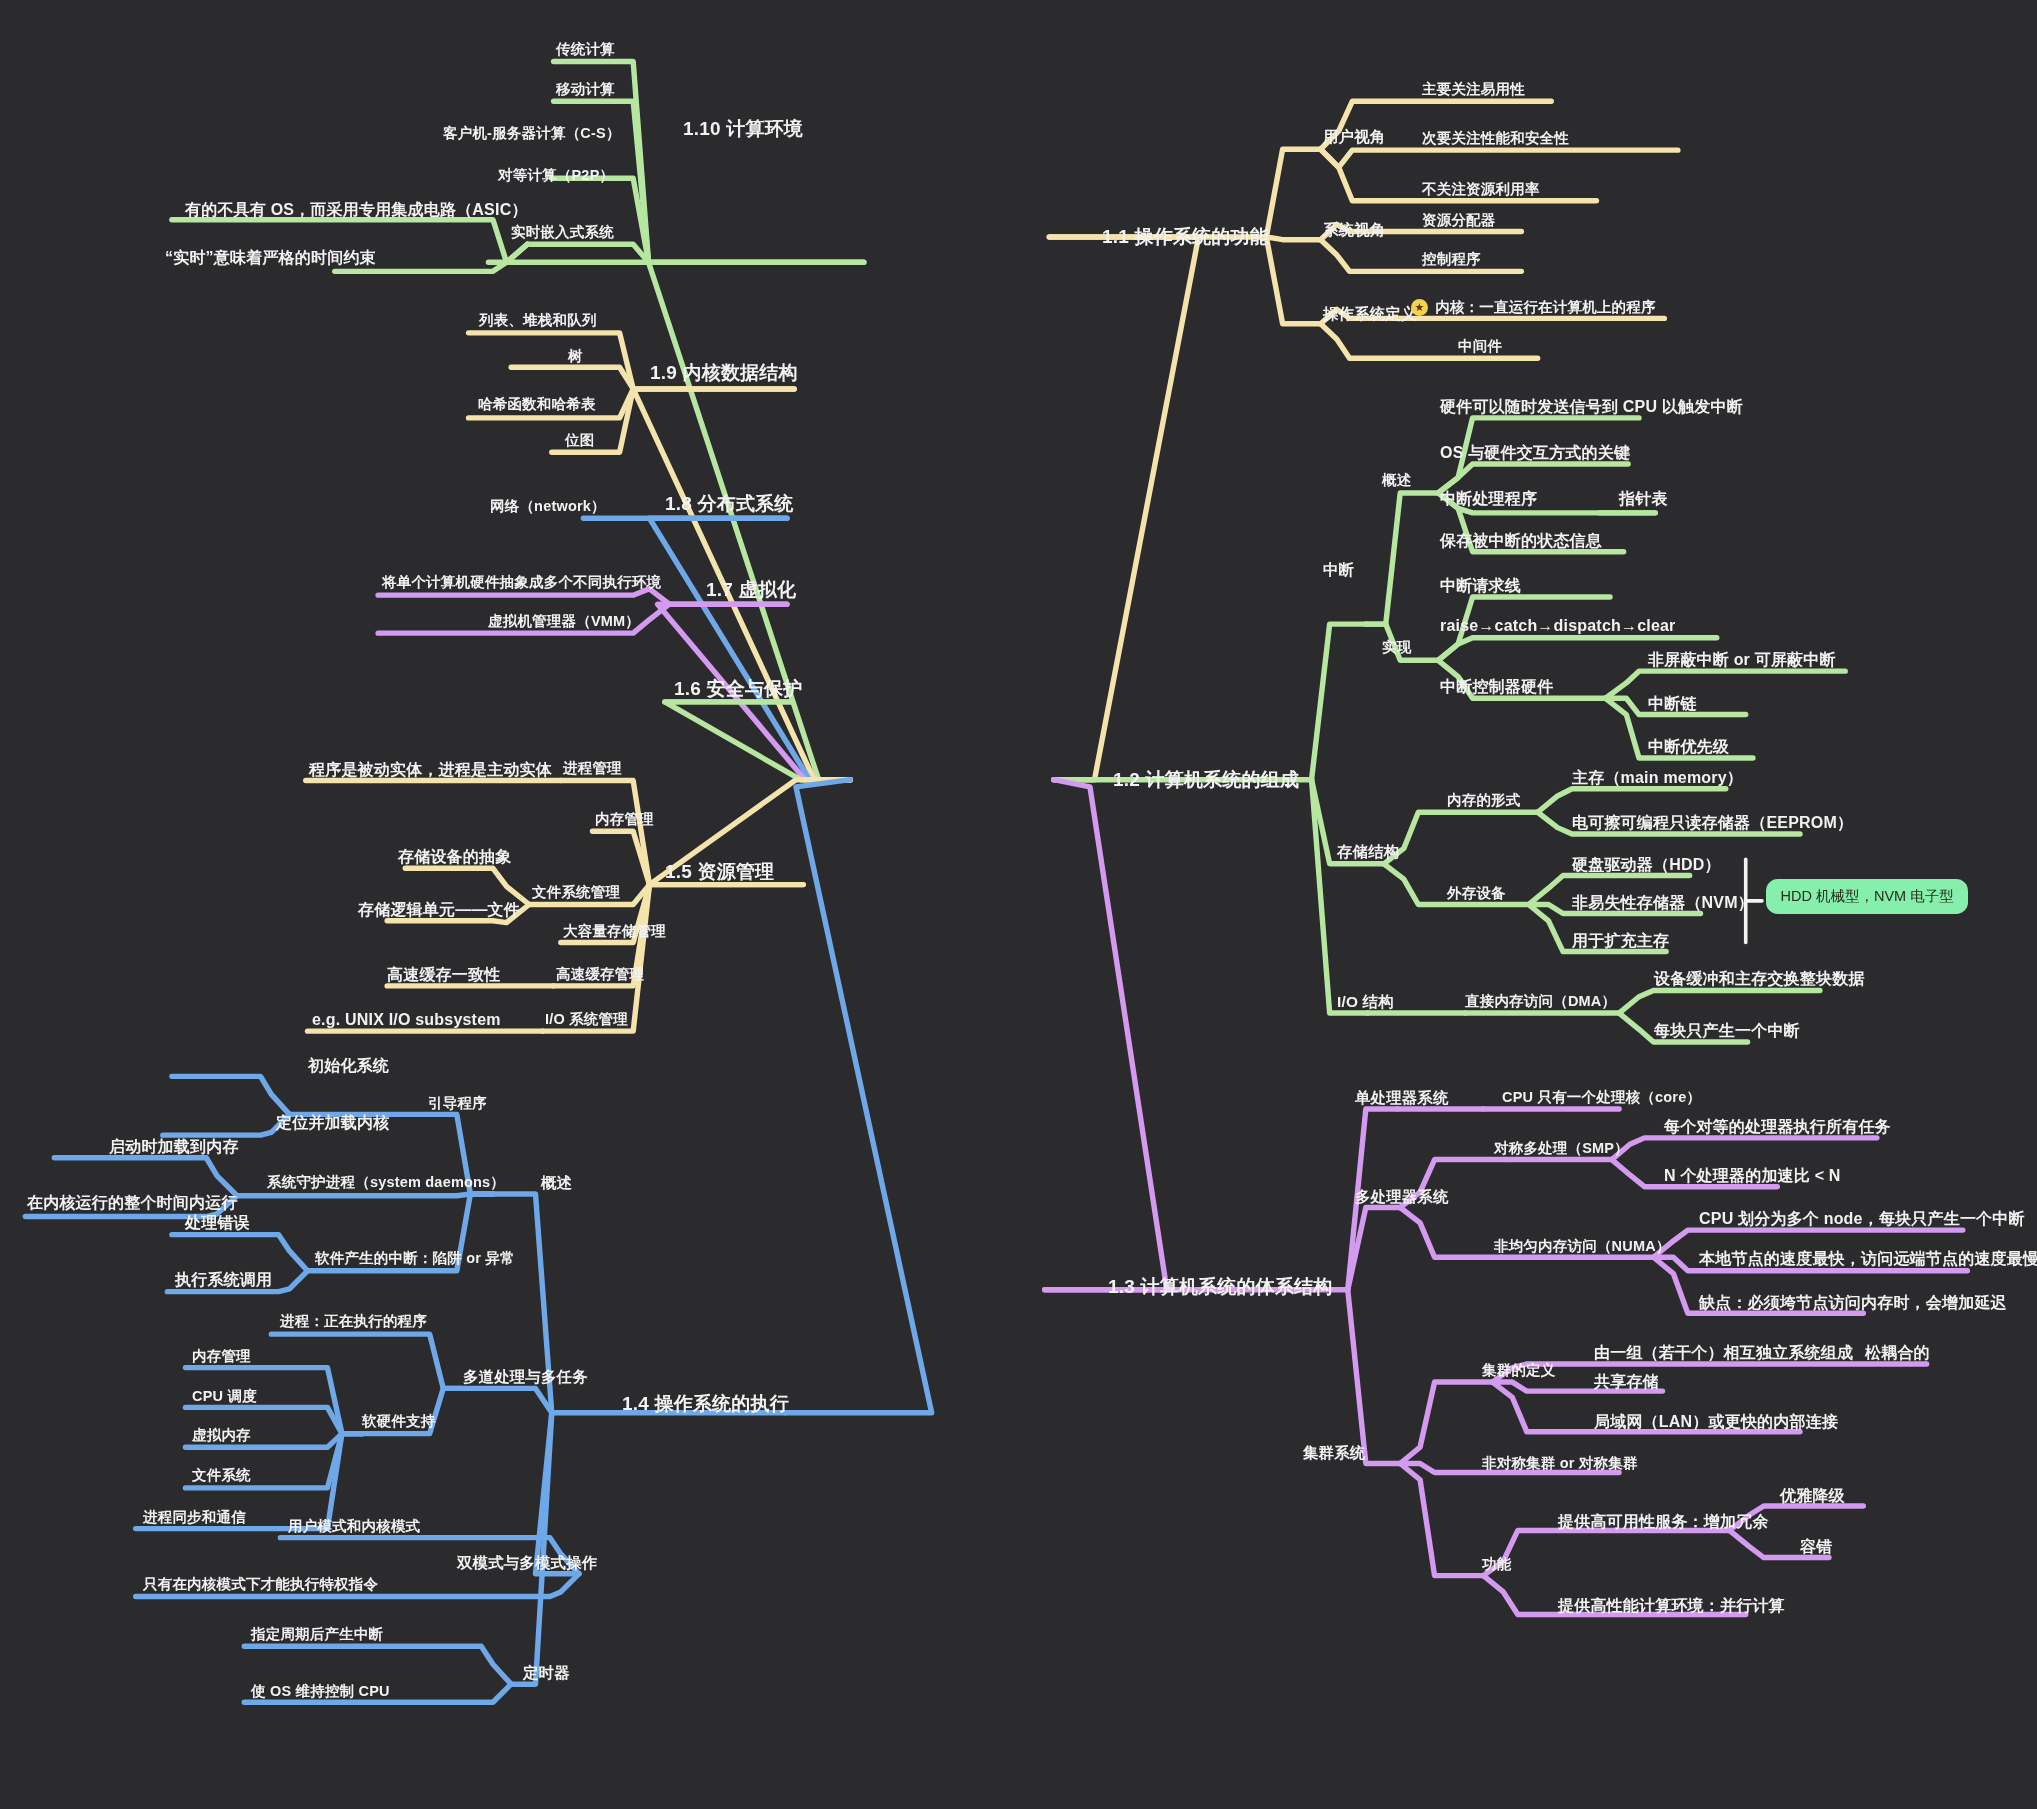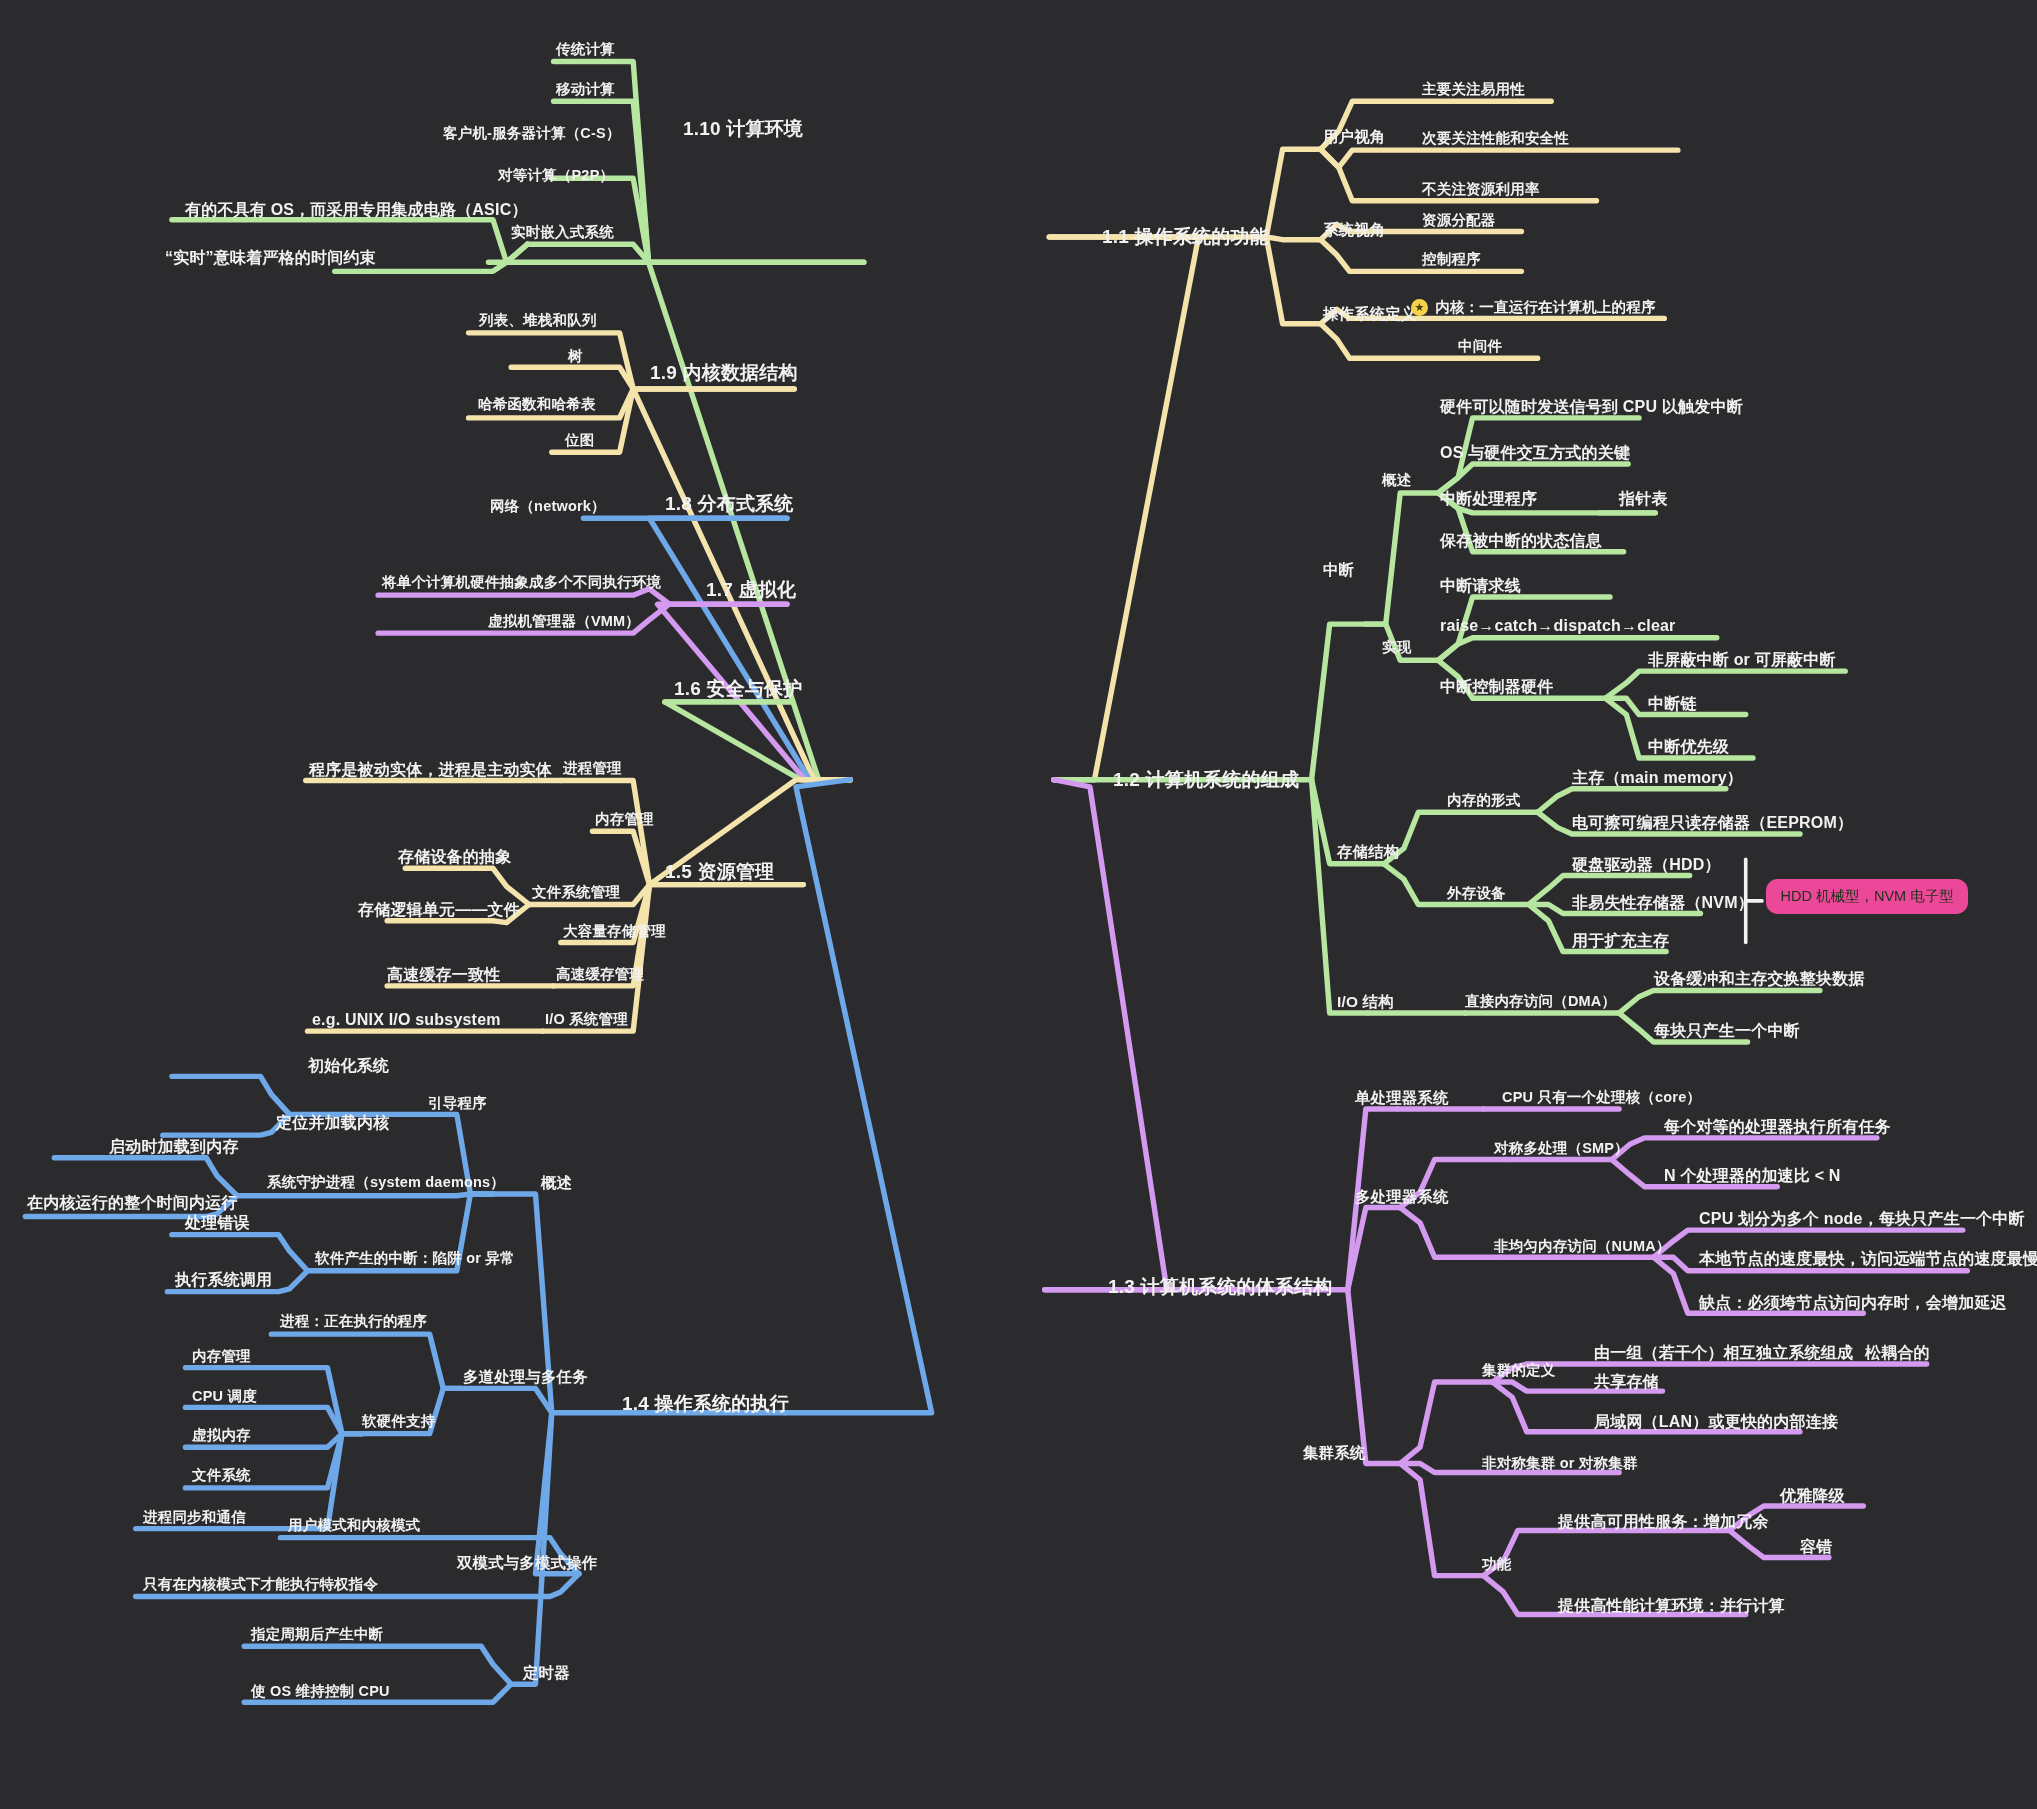--- a/index.html
+++ b/index.html
@@ -8,21 +8,21 @@
   svg#wires{position:absolute;left:0;top:0;width:2037px;height:1809px;}
   .node{position:absolute;color:#f2f2f2;font-weight:bold;white-space:nowrap;
         line-height:1.15;letter-spacing:0.2px;}
   .lvl1{font-size:19px;}
   .lvl2{font-size:15.4px;}
   .lvl3{font-size:14.5px;}
   .lvl4{font-size:16px;text-align:center;}
   .root{position:absolute;background:#fbfbfb;color:#1d1d1f;border-radius:12.7px;
         padding:14.5px 27px;font-size:31px;font-weight:bold;letter-spacing:1.8px;
         box-shadow:0 1.8px 5.4px rgba(0,0,0,.35);}
-  .callout{position:absolute;background:#ec4899;color:#26301c;border-radius:11.8px;
+  .callout{position:absolute;background:#86efac;color:#26301c;border-radius:11.8px;
            padding:8.1px 14.5px;font-size:14.5px;font-weight:normal;white-space:nowrap;}
   .starwrap{display:inline-flex;align-items:center;gap:7.2px;}
   .star{width:17px;height:17px;border-radius:50%;background:#f5d24a;
         display:inline-flex;align-items:center;justify-content:center;
         color:#4a3c05;font-size:11px;line-height:1;}
   .footer{position:absolute;left:0;width:2037px;text-align:center;color:#55555b;
           font-size:17px;letter-spacing:0.4px;}
   .footer b{color:#6a6a72;}
 </style>
 </head>
@@ -260,21 +260,21 @@
 <div class="node lvl4" style="left:175px;top:1271px;">执行系统调用</div>
 <div class="node lvl2" style="left:463px;top:1368px;">多道处理与多任务</div>
 <div class="node lvl3" style="left:280px;top:1313px;">进程：正在执行的程序</div>
 <div class="node lvl3" style="left:362px;top:1413px;">软硬件支持</div>
 <div class="node lvl3" style="left:192px;top:1348px;">内存管理</div>
 <div class="node lvl3" style="left:192px;top:1388px;">CPU 调度</div>
 <div class="node lvl3" style="left:192px;top:1427px;">虚拟内存</div>
 <div class="node lvl3" style="left:192px;top:1467px;">文件系统</div>
 <div class="node lvl3" style="left:143px;top:1509px;">进程同步和通信</div>
 <div class="node lvl2" style="left:457px;top:1554px;">双模式与多模式操作</div>
-<div class="node lvl3" style="left:288px;top:1518px;font-family:Liberation Mono, monospace;">用户模式和内核模式</div>
+<div class="node lvl3" style="left:288px;top:1518px;">用户模式和内核模式</div>
 <div class="node lvl3" style="left:143px;top:1576px;">只有在内核模式下才能执行特权指令</div>
 <div class="node lvl2" style="left:523px;top:1664px;">定时器</div>
 <div class="node lvl3" style="left:251px;top:1626px;">指定周期后产生中断</div>
 <div class="node lvl3" style="left:251px;top:1683px;">使 OS 维持控制 CPU</div>
 
 <div class="node lvl1" style="left:1102px;top:226px;">1.1 操作系统的功能</div>
 <div class="node lvl2" style="left:1323px;top:128px;">用户视角</div>
 <div class="node lvl3" style="left:1422px;top:81px;">主要关注易用性</div>
 <div class="node lvl3" style="left:1422px;top:130px;">次要关注性能和安全性</div>
 <div class="node lvl3" style="left:1422px;top:181px;">不关注资源利用率</div>

